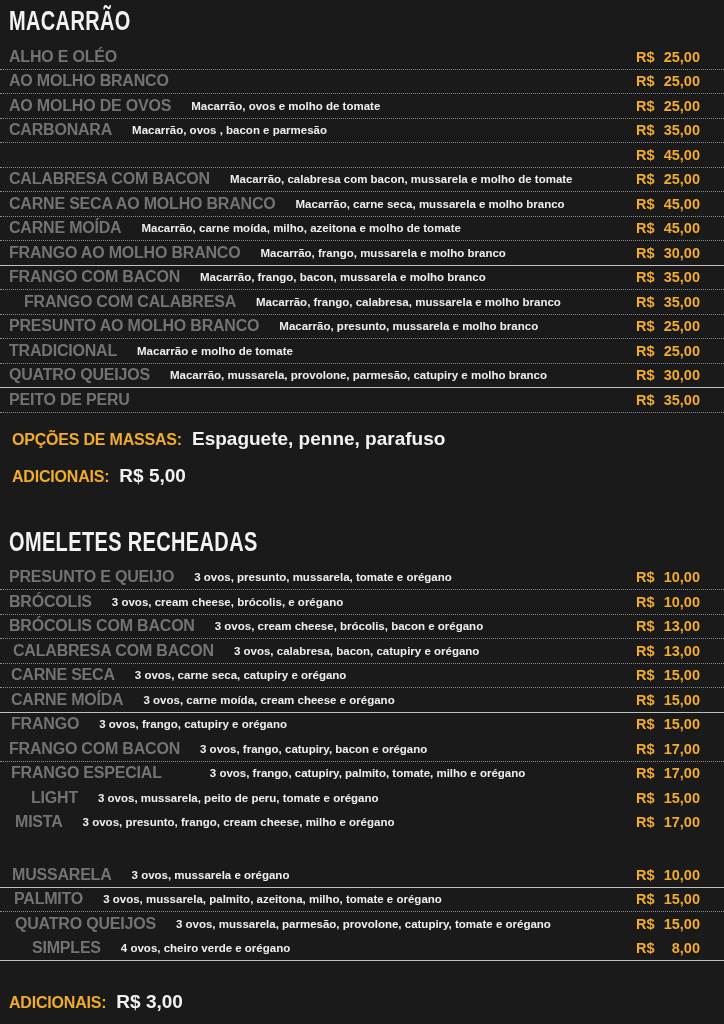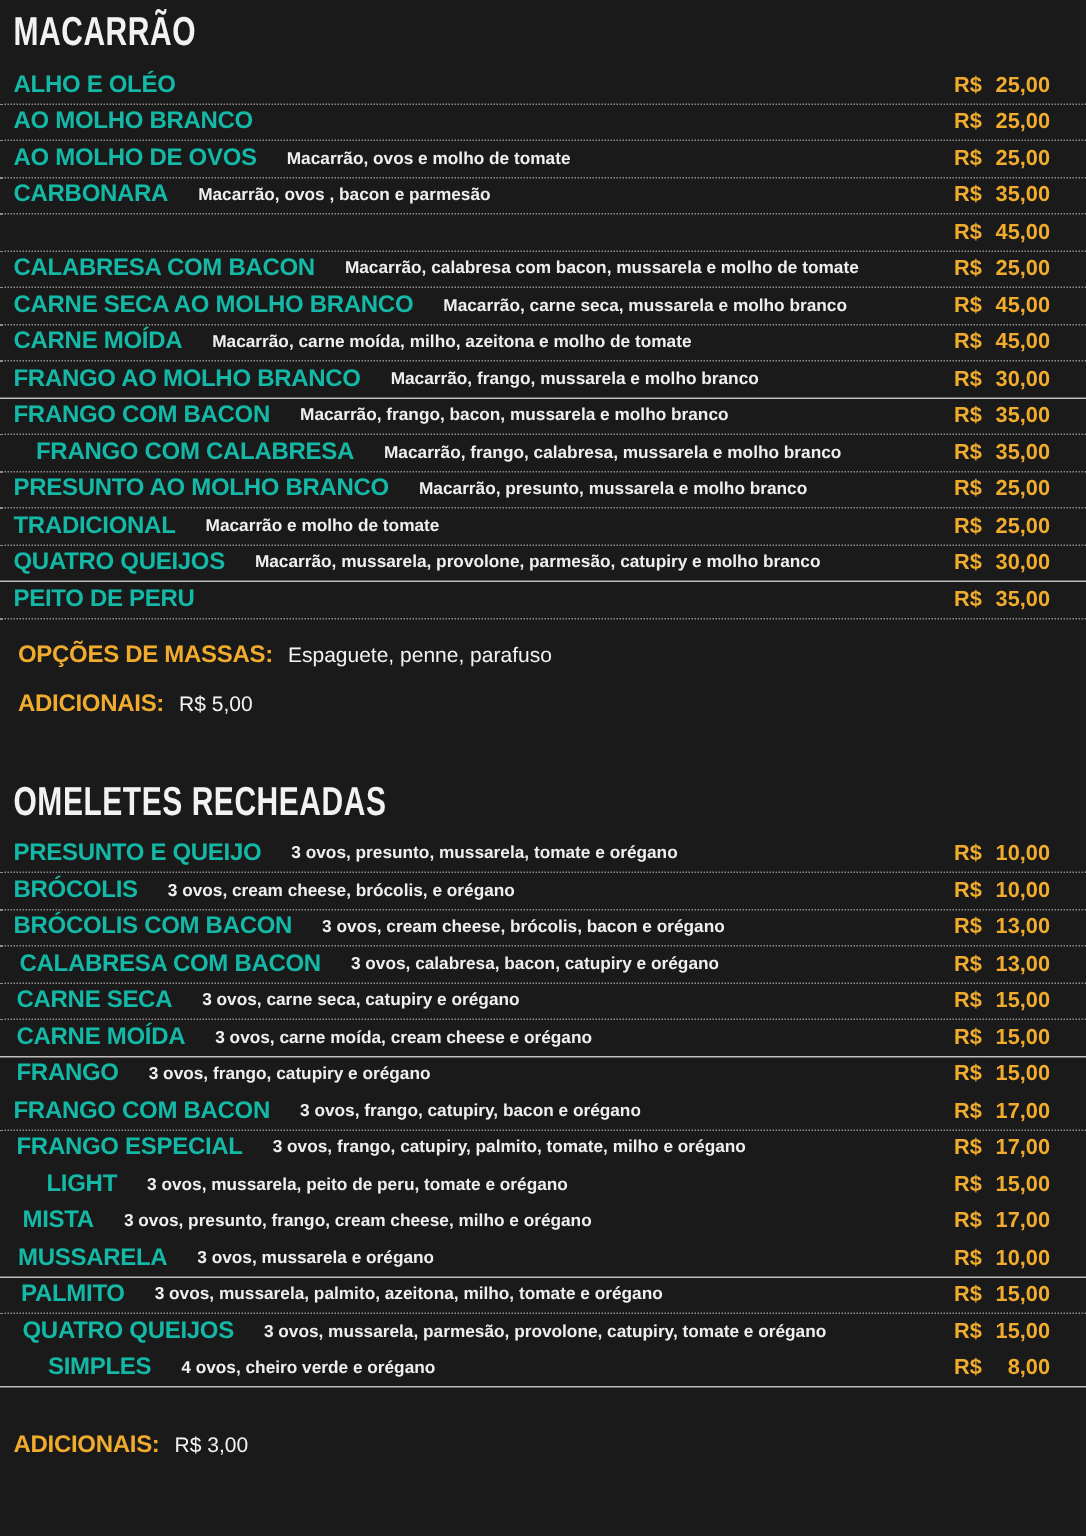--- a/index.html
+++ b/index.html
@@ -33,21 +33,21 @@
   }
   .rows { }
   .menu-row {
     display: flex;
     align-items: center;
     height: 23.5px;
     padding: 0 24px 0 9px;
     box-sizing: border-box;
   }
   .item-name {
-    color: #14b8a6;
+    color: #737373;
     font-size: 16px;
     font-weight: bold;
     letter-spacing: -0.2px;
     white-space: nowrap;
     flex-shrink: 0;
   }
   .item-desc {
     color: #efefef;
     font-size: 11.5px;
     font-weight: bold;
@@ -92,22 +92,22 @@
   }
   .footer-label {
     color: #f1ac2e;
     font-size: 16px;
     font-weight: bold;
     letter-spacing: -0.2px;
     white-space: nowrap;
   }
   .footer-value {
     color: #f2f2f2;
-    font-size: 14px;
-    font-weight: normal;
+    font-size: 19px;
+    font-weight: bold;
     margin-left: 10px;
     white-space: nowrap;
   }
   .section--omeletes .footers {
     margin-top: 30px;
     margin-left: 9px;
   }
 </style>
 </head>
 <body>
@@ -354,21 +354,21 @@
   <div class="menu-row">
     <span class="item-name">FRANGO COM BACON</span>
     <span class="item-desc">3 ovos, frango, catupiry, bacon e orégano</span>
     <span class="item-price">
       <span class="currency">R$</span>
       <span class="amount">17,00</span>
     </span>
   </div>
   <div class="sep dotted"></div>
 
-  <div class="menu-row" style="padding-left: 11px;">
+  <div class="menu-row" style="padding-left: 11px; gap: 28px;">
     <span class="item-name">FRANGO ESPECIAL</span>
     <span class="item-desc">3 ovos, frango, catupiry, palmito, tomate, milho e orégano</span>
     <span class="item-price">
       <span class="currency">R$</span>
       <span class="amount">17,00</span>
     </span>
   </div>
   <div class="sep none"></div>
 
   <div class="menu-row" style="padding-left: 31px;">
@@ -384,21 +384,21 @@
   <div class="menu-row" style="padding-left: 15px;">
     <span class="item-name">MISTA</span>
     <span class="item-desc">3 ovos, presunto, frango, cream cheese, milho e orégano</span>
     <span class="item-price">
       <span class="currency">R$</span>
       <span class="amount">17,00</span>
     </span>
   </div>
   <div class="sep none"></div>
 
-  <div class="menu-row" style="padding-left: 12px;">
+  <div class="menu-row" style="padding-left: 12px; margin-top: 28px;">
     <span class="item-name">MUSSARELA</span>
     <span class="item-desc">3 ovos, mussarela e orégano</span>
     <span class="item-price">
       <span class="currency">R$</span>
       <span class="amount">10,00</span>
     </span>
   </div>
   <div class="sep solid"></div>
 
   <div class="menu-row" style="padding-left: 14px;">

